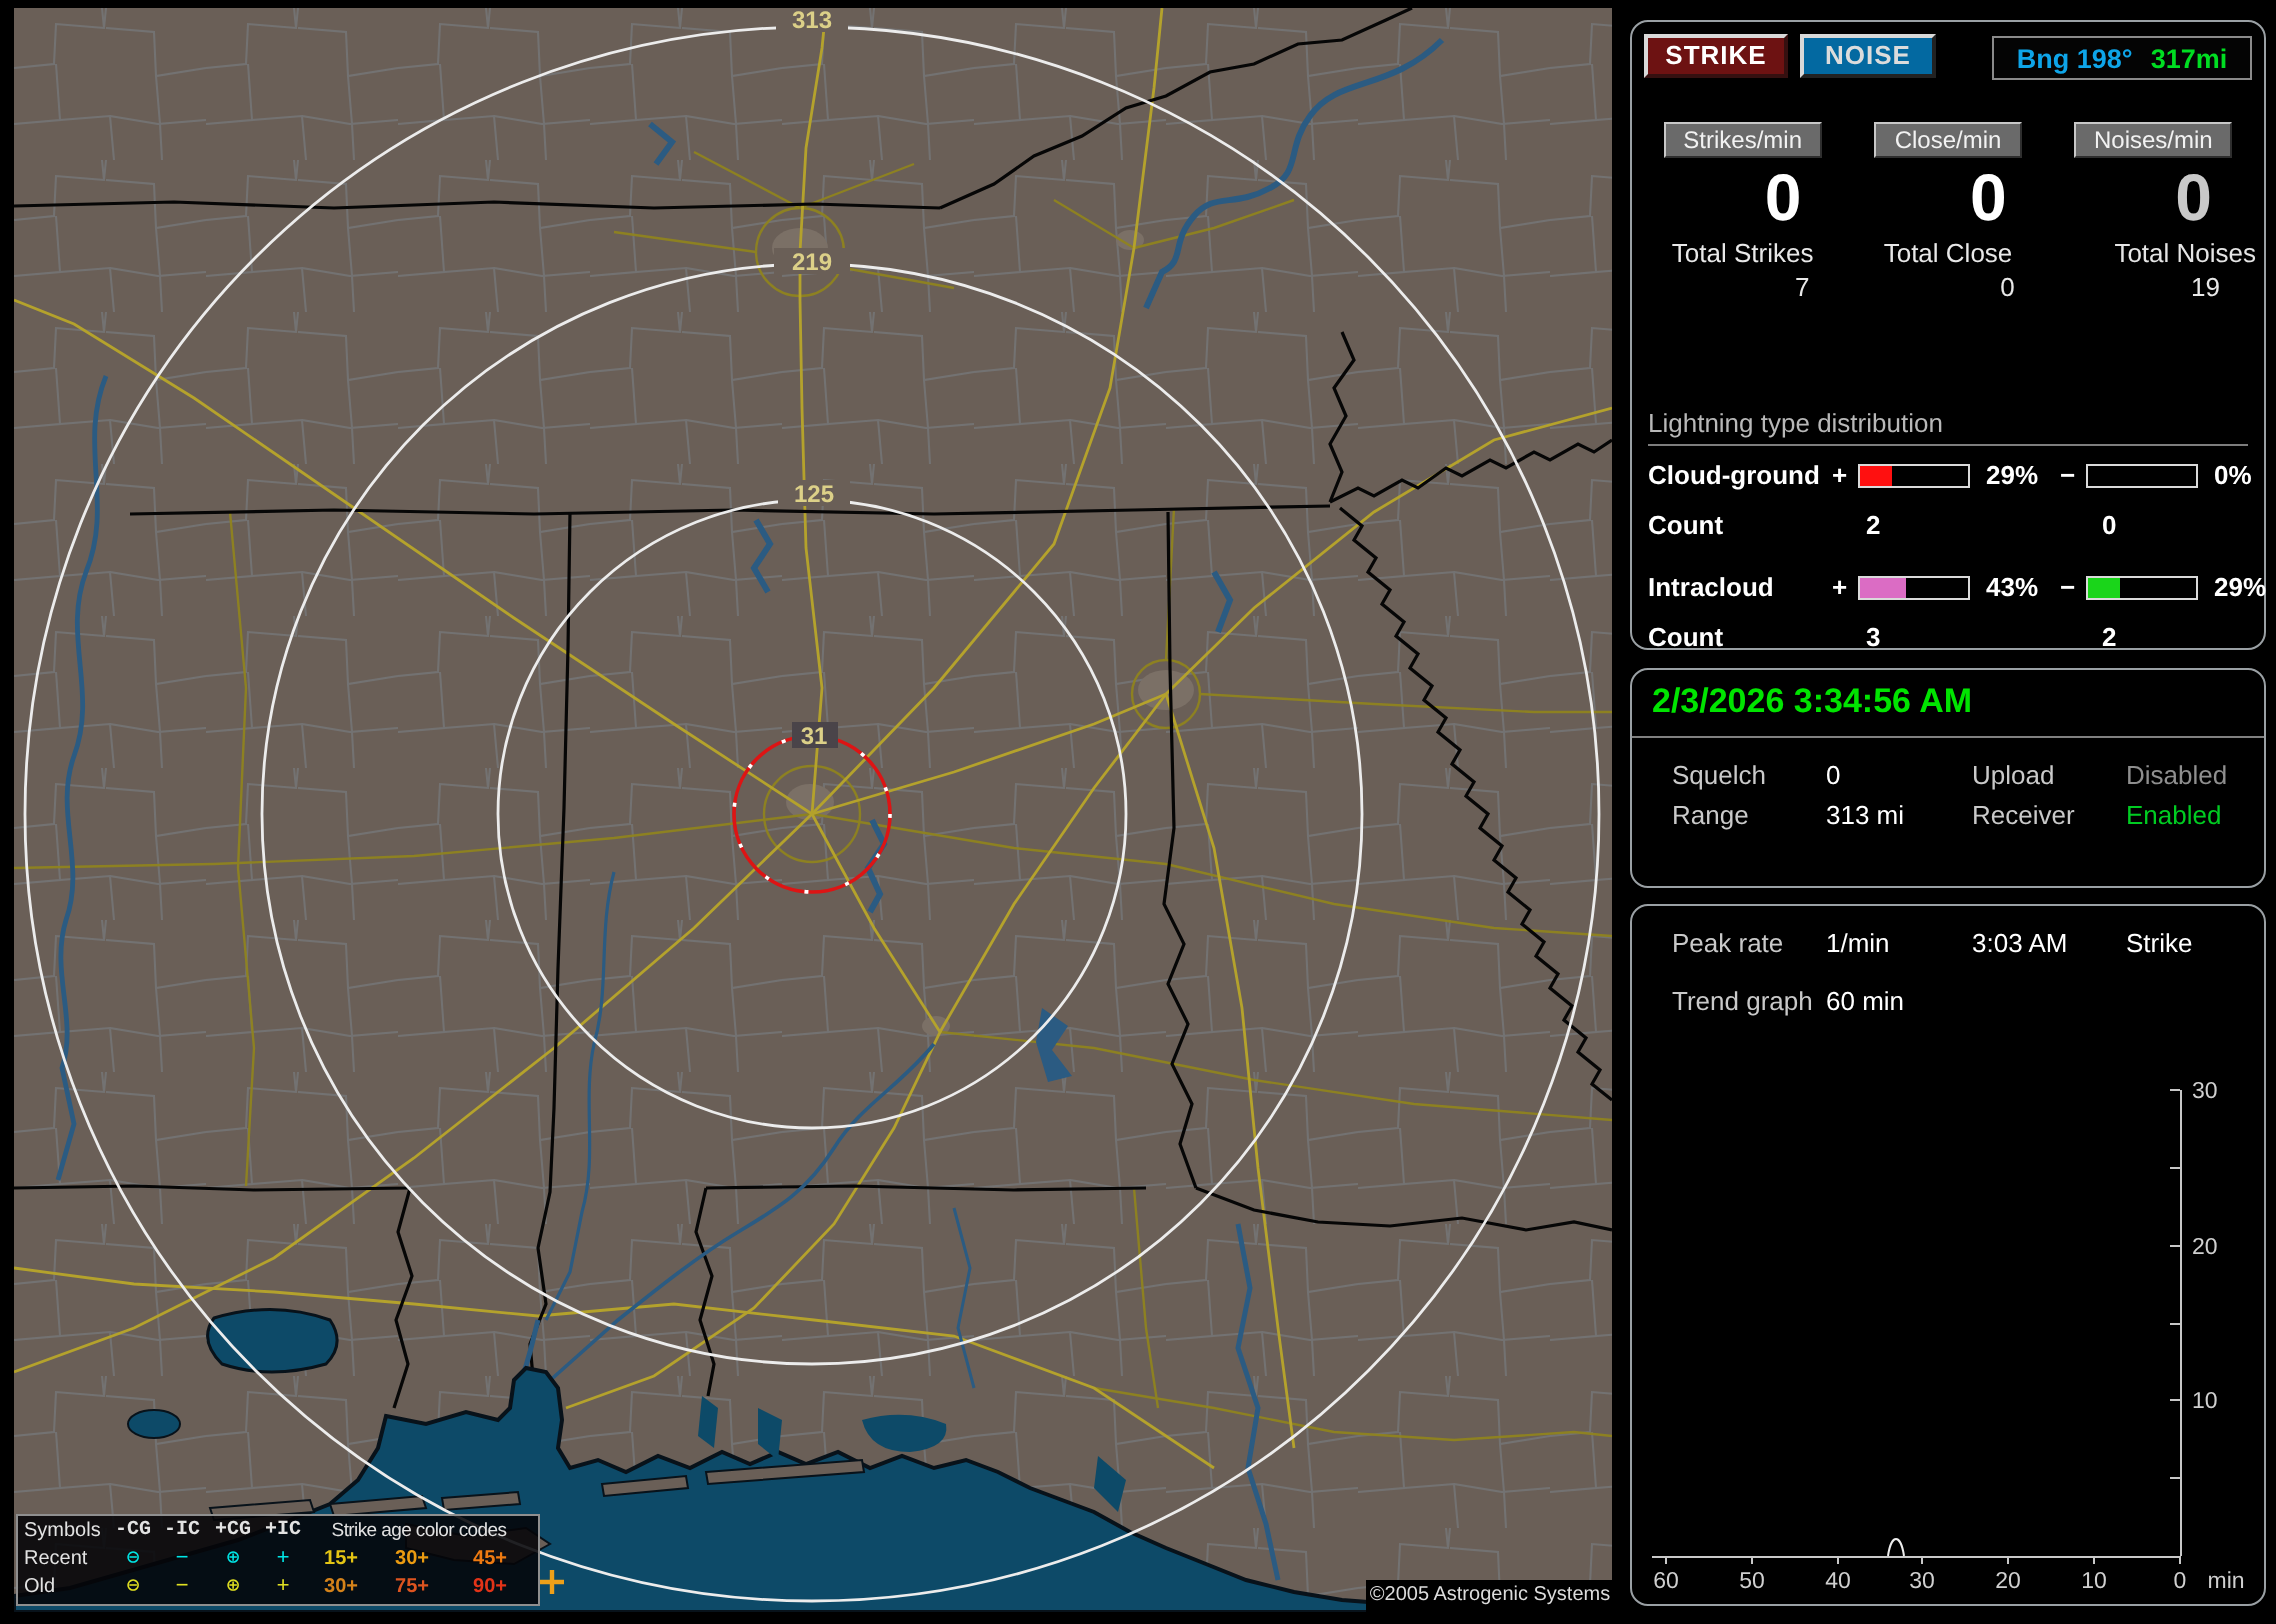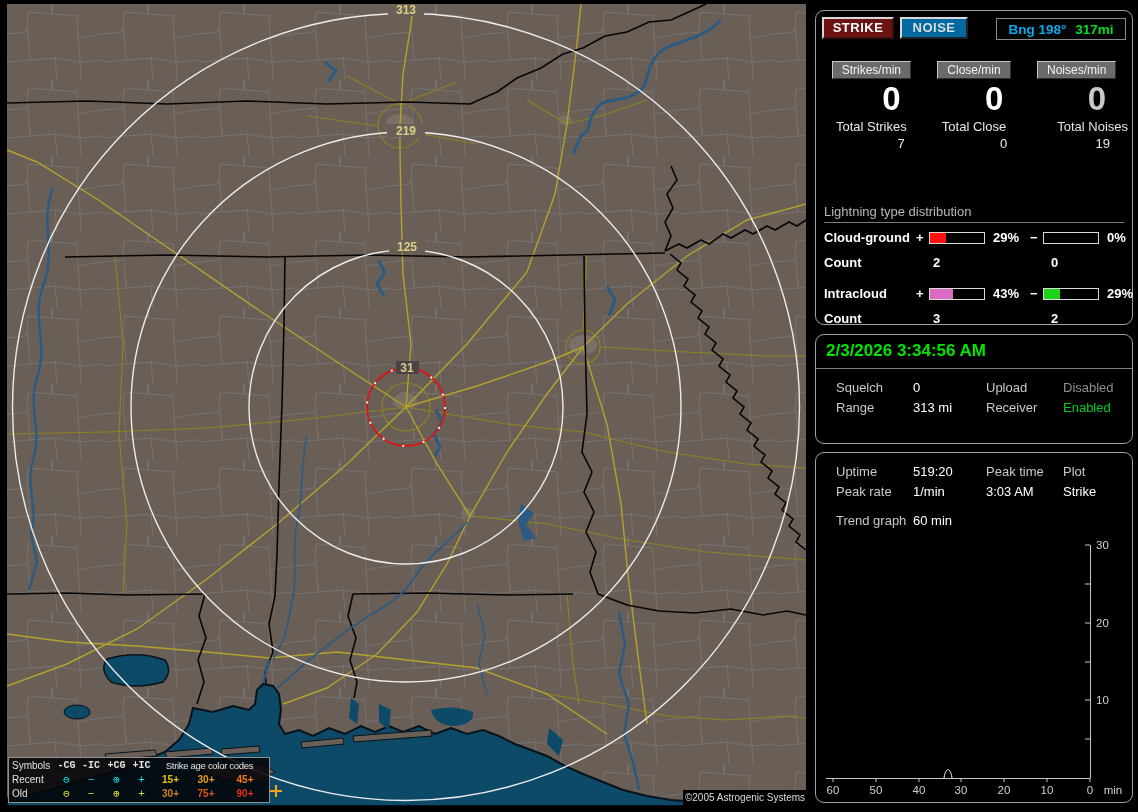--- a/index.html
+++ b/index.html
@@ -318,26 +318,20 @@
       <span class="v">313 mi</span>
       <span class="k">Receiver</span>
       <span class="v grn">Enabled</span>
     </div>
   </div>
 </div>
 
 <div id="panel3" class="panel">
   <div class="kv-rows">
     <div class="kv">
-      <span class="k">Uptime</span>
-      <span class="v">519:20</span>
-      <span class="k">Peak time</span>
-      <span class="k">Plot</span>
-    </div>
-    <div class="kv">
       <span class="k">Peak rate</span>
       <span class="v">1/min</span>
       <span class="v">3:03 AM</span>
       <span class="v">Strike</span>
     </div>
     <div class="kv trendrow">
       <span class="k">Trend graph</span>
       <span class="v">60 min</span>
       <span></span>
         <span></span>

